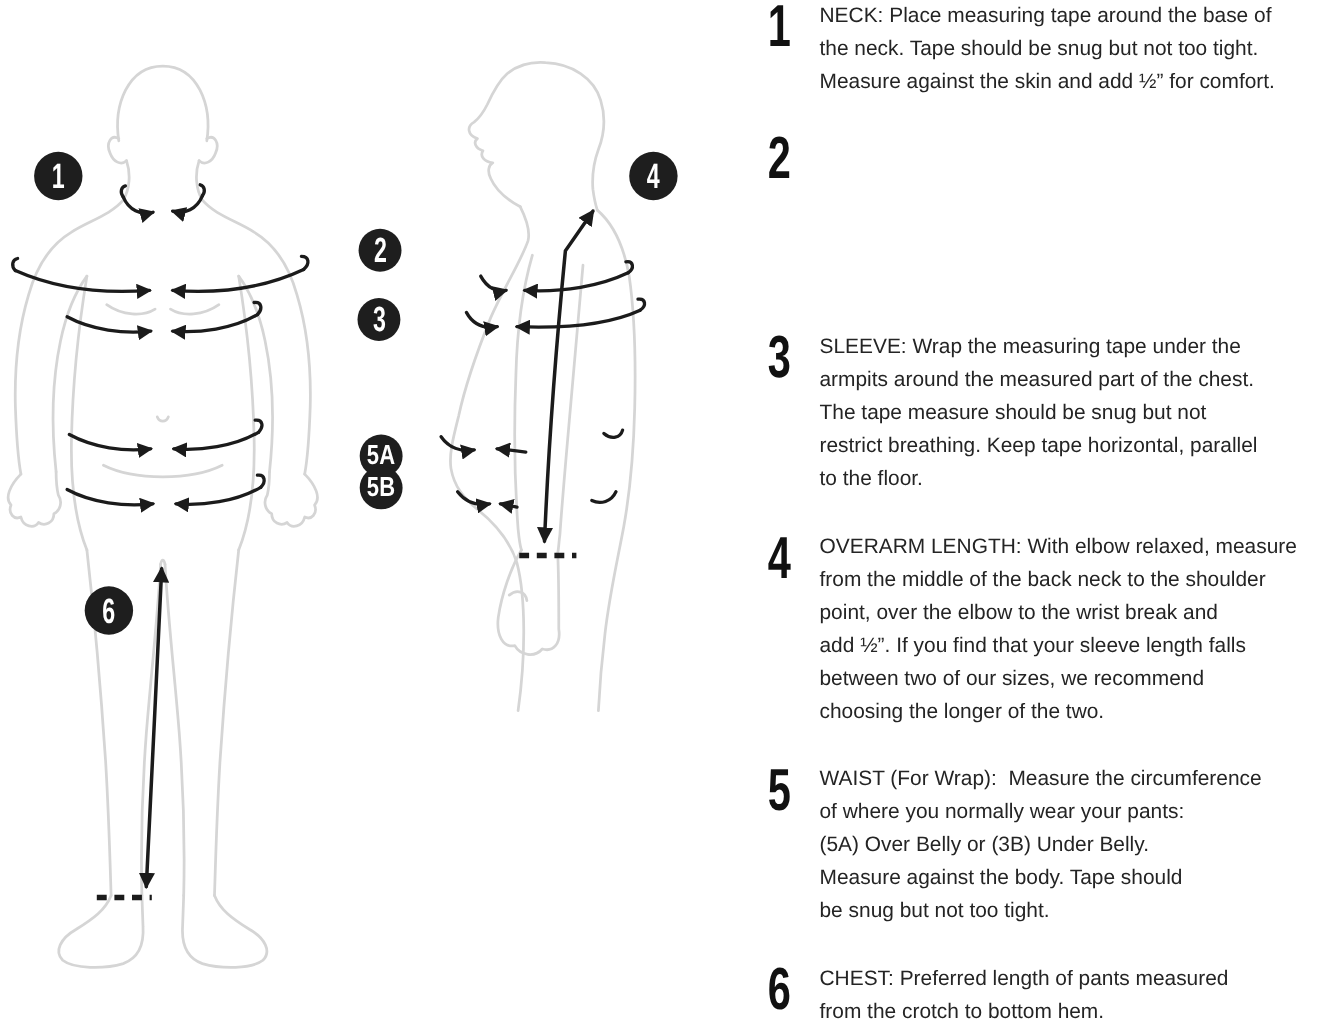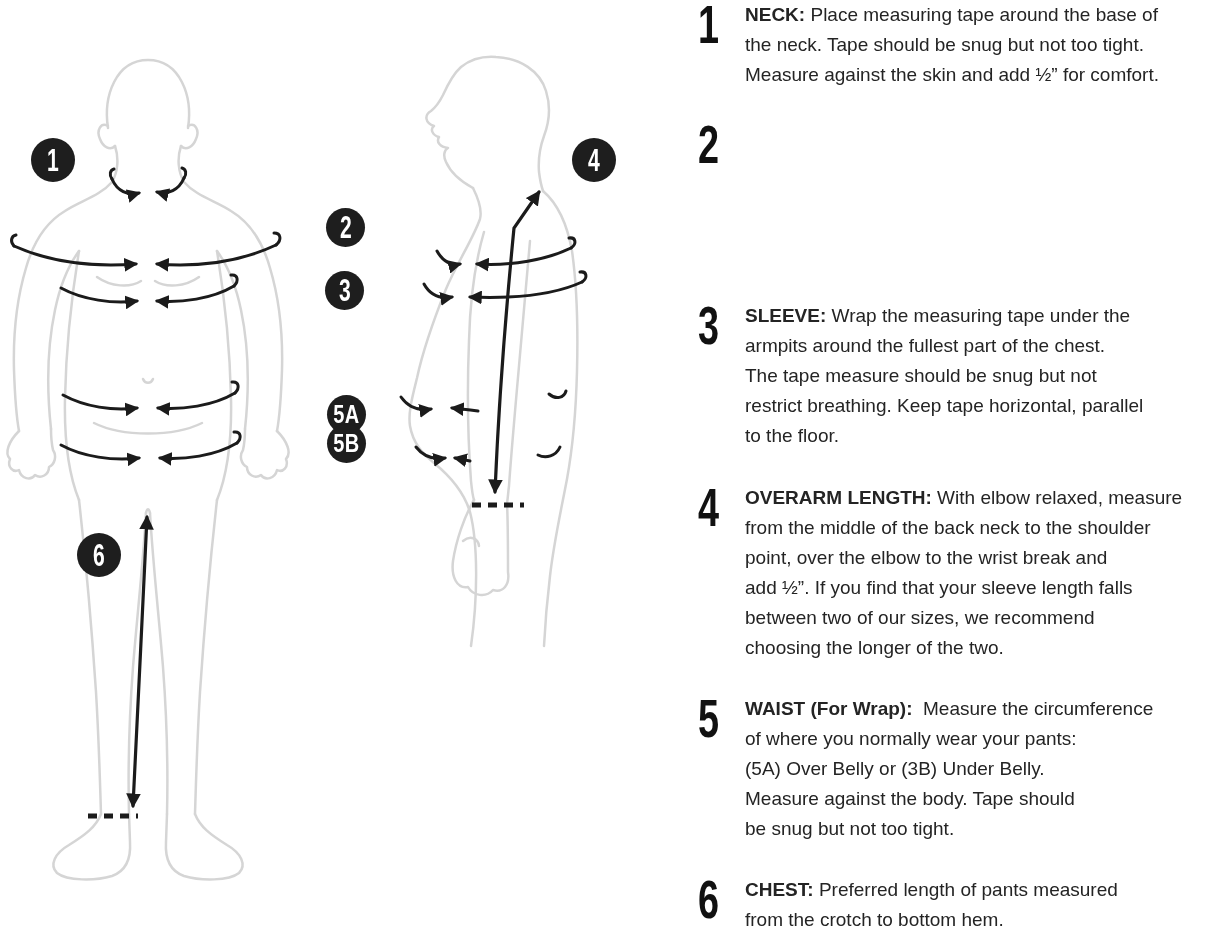--- a/index.html
+++ b/index.html
@@ -24,21 +24,21 @@
   .instructions { position:absolute; left:690px; top:0; width:517px; height:934px; }
   .item { position:absolute; left:0; width:517px; }
   .inum {
     position:absolute; left:8px; top:2px; color:#111111;
     font-size:54px; font-weight:700; line-height:44px;
     transform:scaleX(0.70); transform-origin:0 0; letter-spacing:-1px;
   }
   .itext {
     margin:0 0 0 55px; font-size:19px; line-height:30px; color:#242424;
   }
-  .itext b { font-weight:700; }
+  .itext b { font-weight:400; }
   .ibody { white-space:pre; }
 </style>
 </head>
 <body>
 
 <div class="page">
 
   <svg class="diagram" width="690" height="934" viewBox="0 0 690 934">
     <defs>
       <marker id="ah" viewBox="0 0 10 10" refX="8.5" refY="5" markerWidth="4.6" markerHeight="4.6" orient="auto-start-reverse">
@@ -192,21 +192,21 @@
 Measure against the skin and add ½” for comfort.</span></p>
     </div>
 
     <div class="item" style="top:120px;">
       <div class="inum">2</div>
     </div>
 
     <div class="item" style="top:301px;">
       <div class="inum">3</div>
       <p class="itext"><b>SLEEVE:</b> <span class="ibody">Wrap the measuring tape under the
-armpits around the fullest part of the chest.
+armpits around the measured part of the chest.
 The tape measure should be snug but not
 restrict breathing. Keep tape horizontal, parallel
 to the floor.</span></p>
     </div>
 
     <div class="item" style="top:483px;">
       <div class="inum">4</div>
       <p class="itext"><b>OVERARM LENGTH:</b> <span class="ibody">With elbow relaxed, measure
 from the middle of the back neck to the shoulder
 point, over the elbow to the wrist break and

